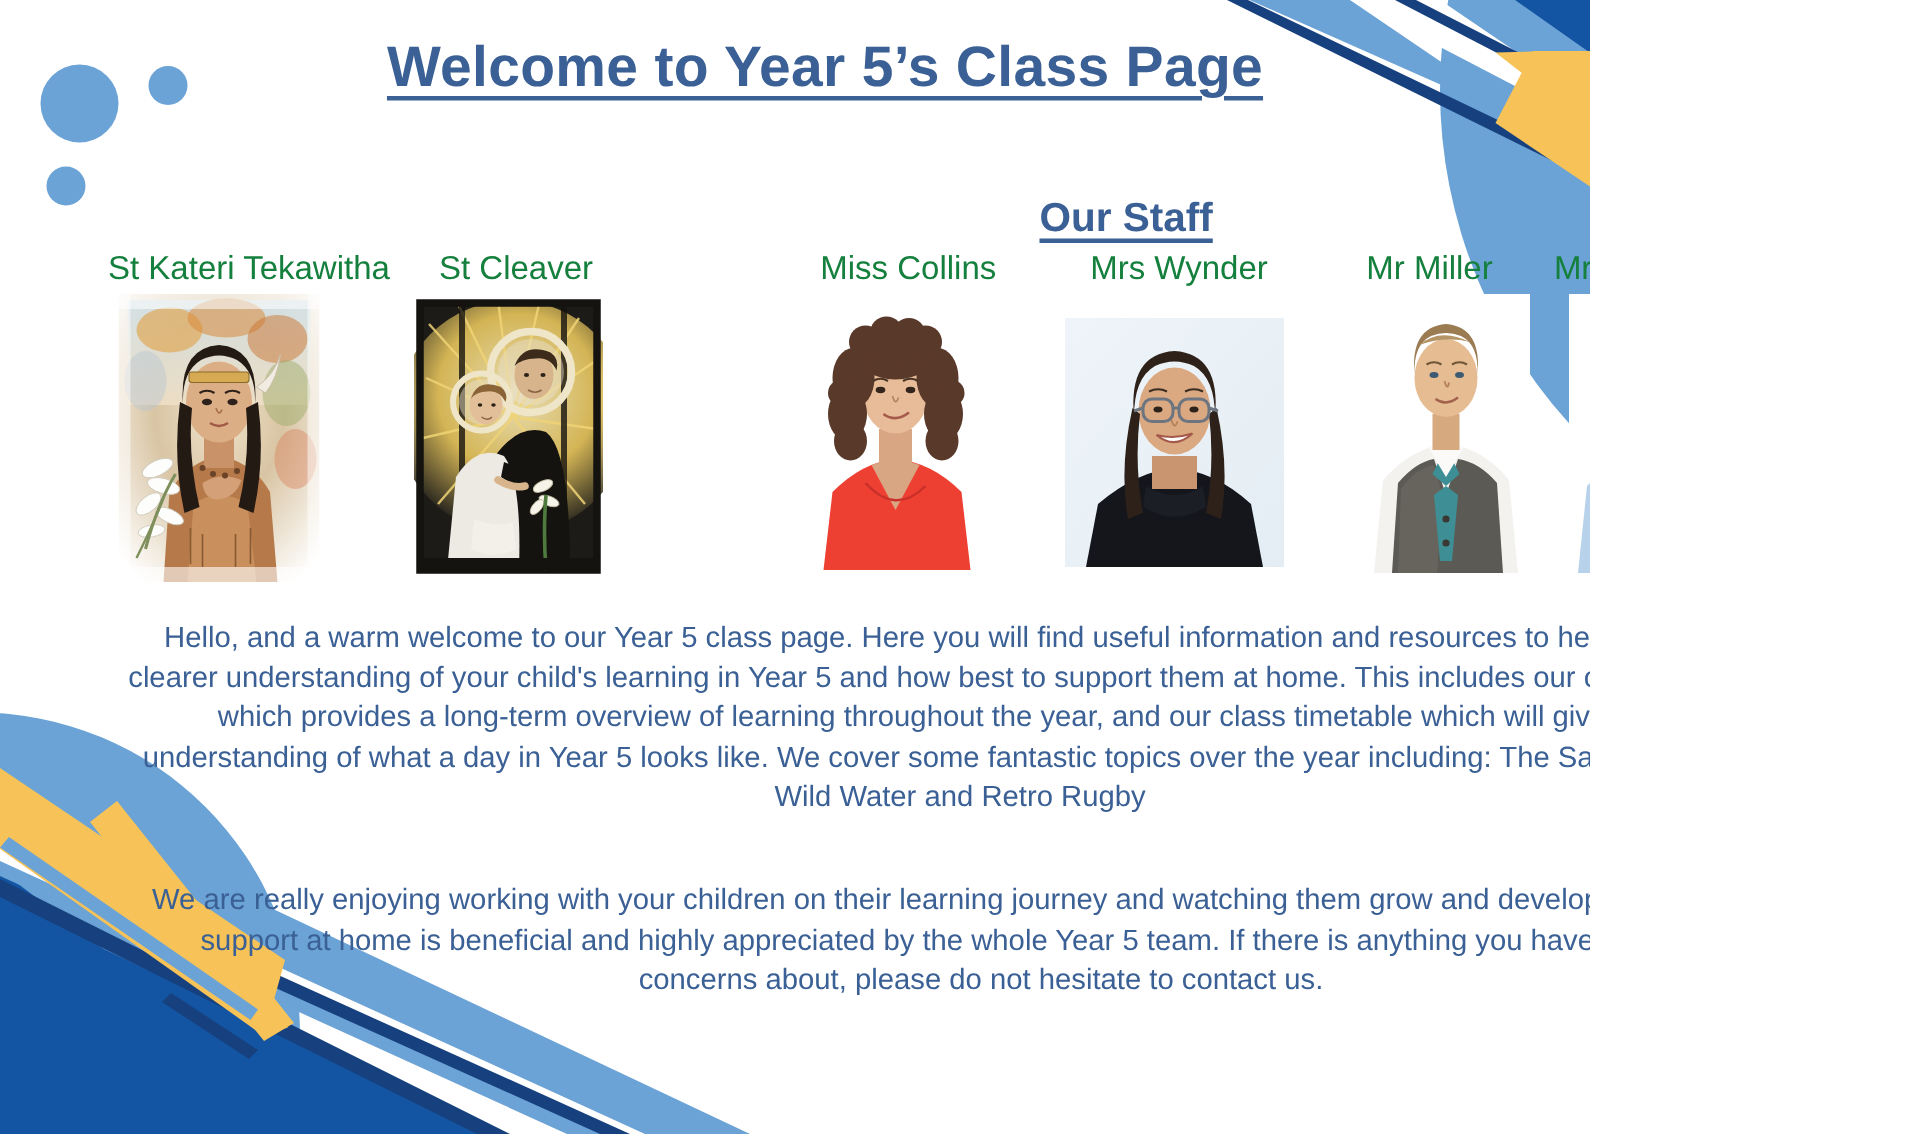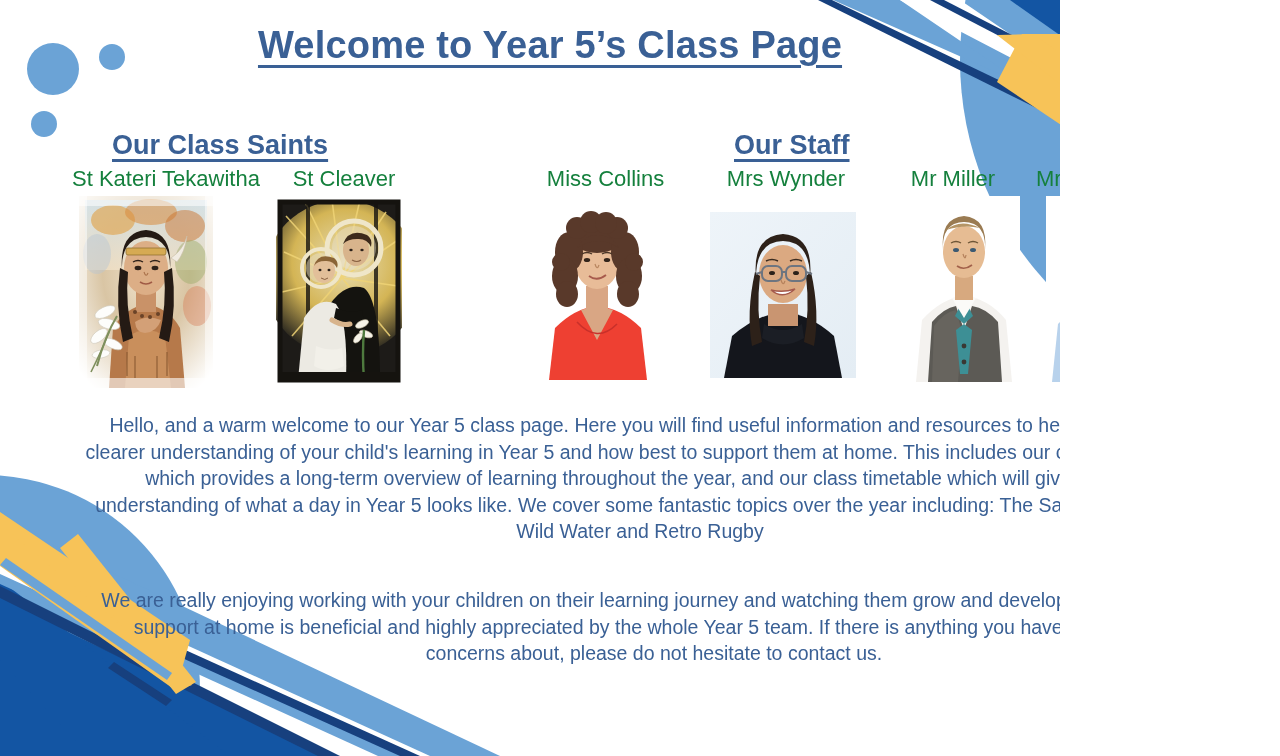--- a/index.html
+++ b/index.html
@@ -51,21 +51,21 @@
     position: absolute;
     font-size: 27px;
     font-weight: bold;
     color: #3a6095;
     text-decoration: underline;
     text-underline-offset: 5px;
     text-decoration-thickness: 2.5px;
     white-space: nowrap;
   }
   #saints-heading { left: 112px; top: 130px; }
-  #staff-heading  { left: 734px; top: 130px; }
+  #staff-heading  { left: 693px; top: 130px; }
 
   .person-name {
     position: absolute;
     font-size: 22px;
     color: #15803d;
     text-align: center;
     white-space: nowrap;
     font-weight: normal;
   }
 
@@ -154,21 +154,20 @@
 
     <g>
       <circle cx="1229" cy="631" r="13" fill="#6ba3d6"></circle>
       <circle cx="1163" cy="695" r="12" fill="#6ba3d6"></circle>
       <circle cx="1230" cy="696" r="26" fill="#6ba3d6"></circle>
     </g>
   </svg>
 
   <div class="title">Welcome to Year 5’s Class Page</div>
 
-  <div id="saints-heading" class="section-heading">Our Class Saints</div>
   <div id="staff-heading" class="section-heading">Our Staff </div>
 
   <div class="person-name" style="left:72px; top:166px; width:180px;">St Kateri Tekawitha</div>
   <div class="person-name" style="left:274px; top:166px; width:140px;">St Cleaver</div>
 
   <div class="photo" style="left:79px; top:196px; width:134px; height:192px;">
     <svg viewBox="0 0 134 192" width="134" height="192" xmlns="http://www.w3.org/2000/svg">
       <defs>
         <radialGradient id="kateriBg" cx="50%" cy="40%" r="72%">
           <stop offset="0%" stop-color="#f0e3cc"></stop>

